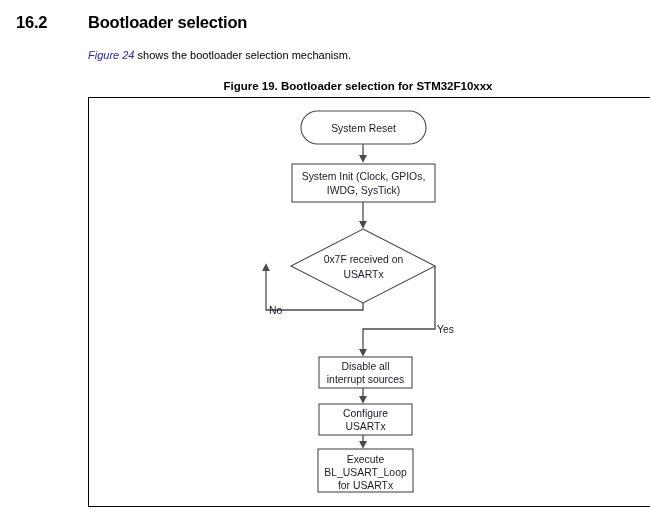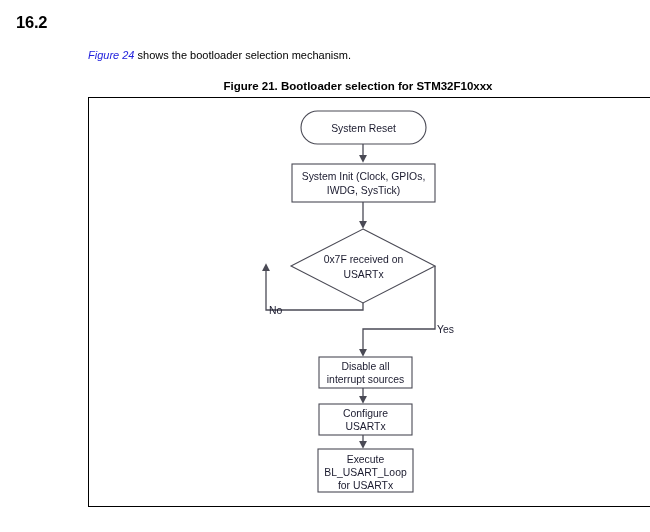--- a/index.html
+++ b/index.html
@@ -109,27 +109,28 @@
     stroke: #4a4a55;
     stroke-width: 1.3;
     fill: none;
   }
 </style>
 </head>
 <body>
 
 <div id="section-heading">
   <span id="section-number">16.2</span>
+  <span id="section-title">Bootloader selection</span>
 </div>
 
 <div id="intro-paragraph">
   <a id="figure-link" href="#">Figure 24</a><span> shows the bootloader selection mechanism.</span>
 </div>
 
-<div id="figure-caption">Figure 21. Bootloader selection for STM32F10xxx</div>
+<div id="figure-caption">Figure 19. Bootloader selection for STM32F10xxx</div>
 
 <div id="figure-frame">
 
   <svg id="flowchart-svg" width="537" height="408" viewBox="0 0 537 408">
 
     <defs>
       <marker id="arrow" markerWidth="9" markerHeight="9" refX="4.2" refY="3.2" orient="auto" markerUnits="strokeWidth">
         <path d="M0,0 L0,6.4 L6.4,3.2 z" fill="#4a4a55"></path>
       </marker>
     </defs>

